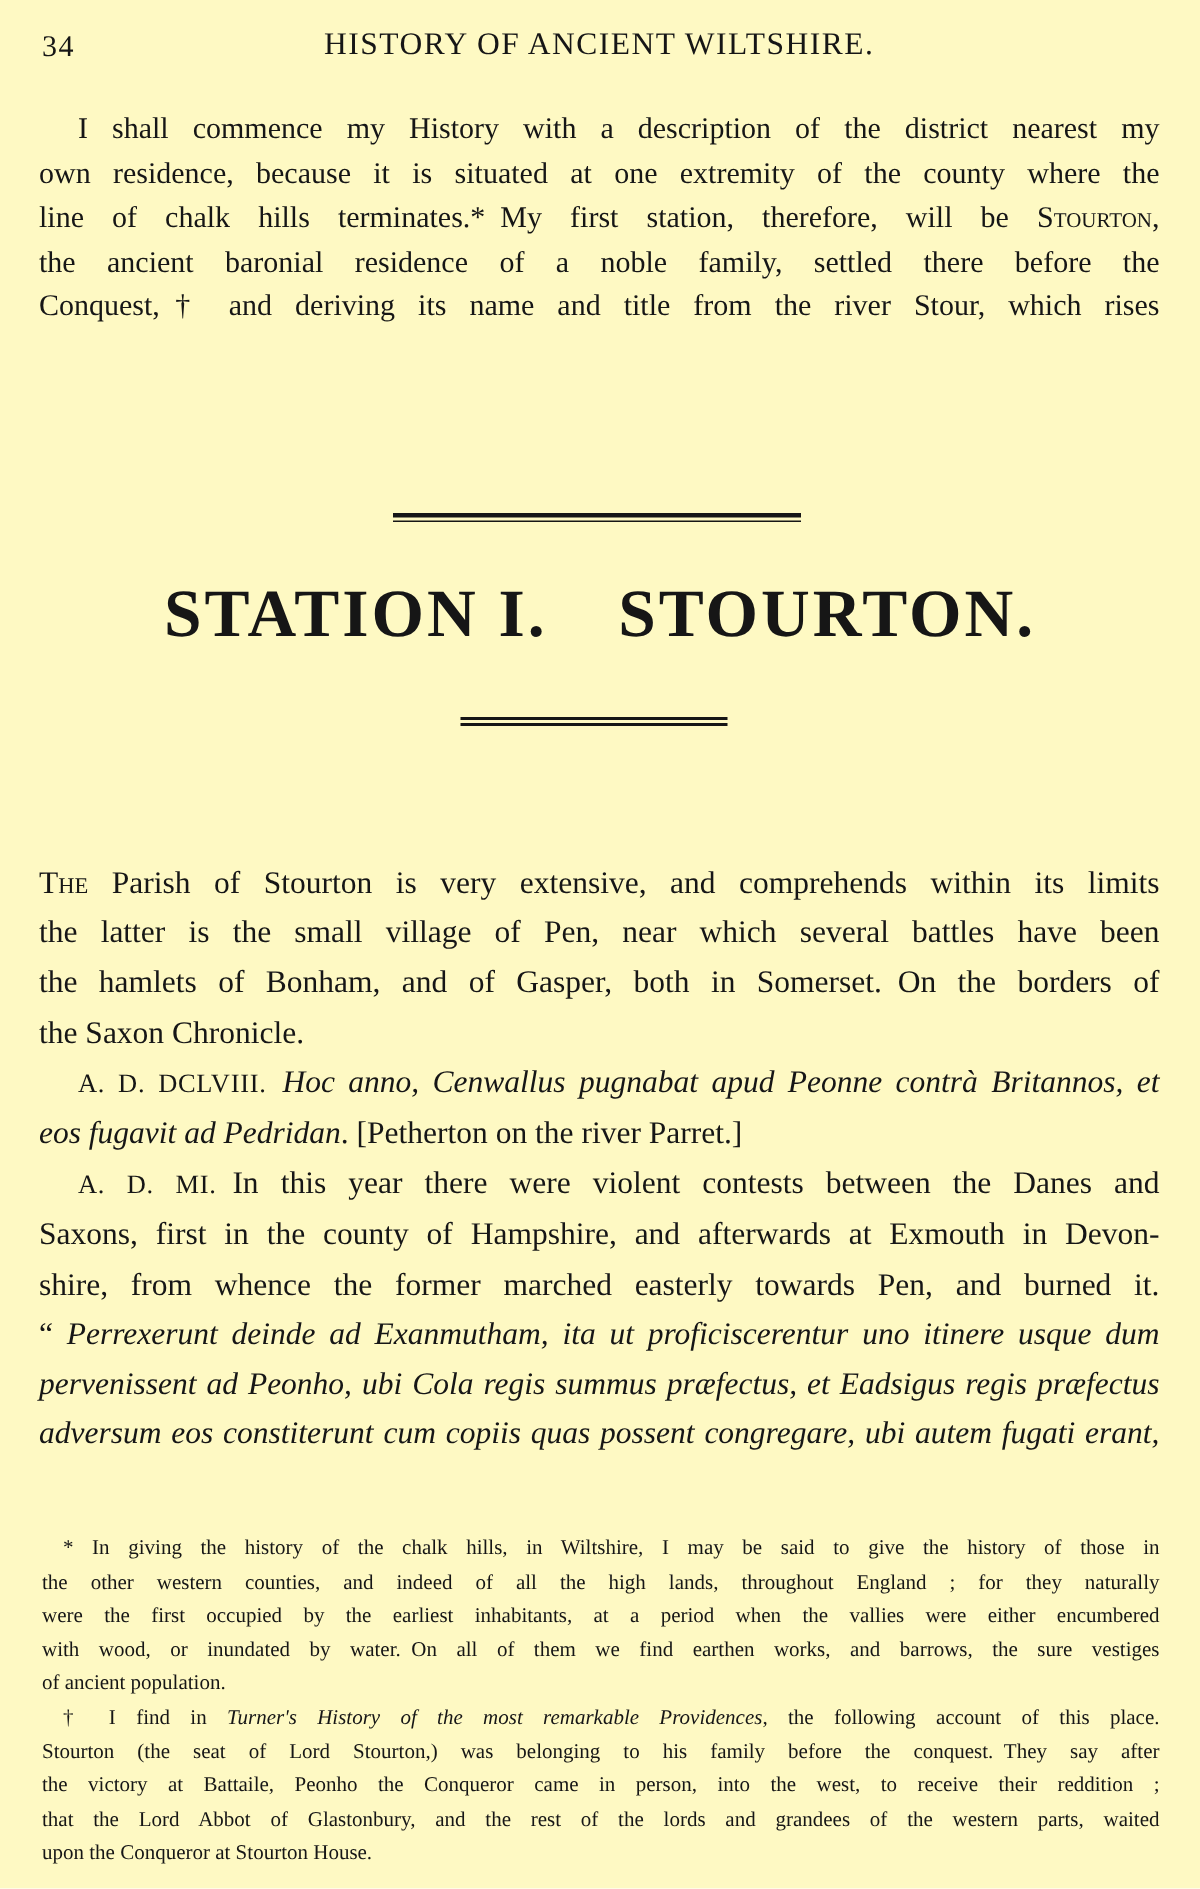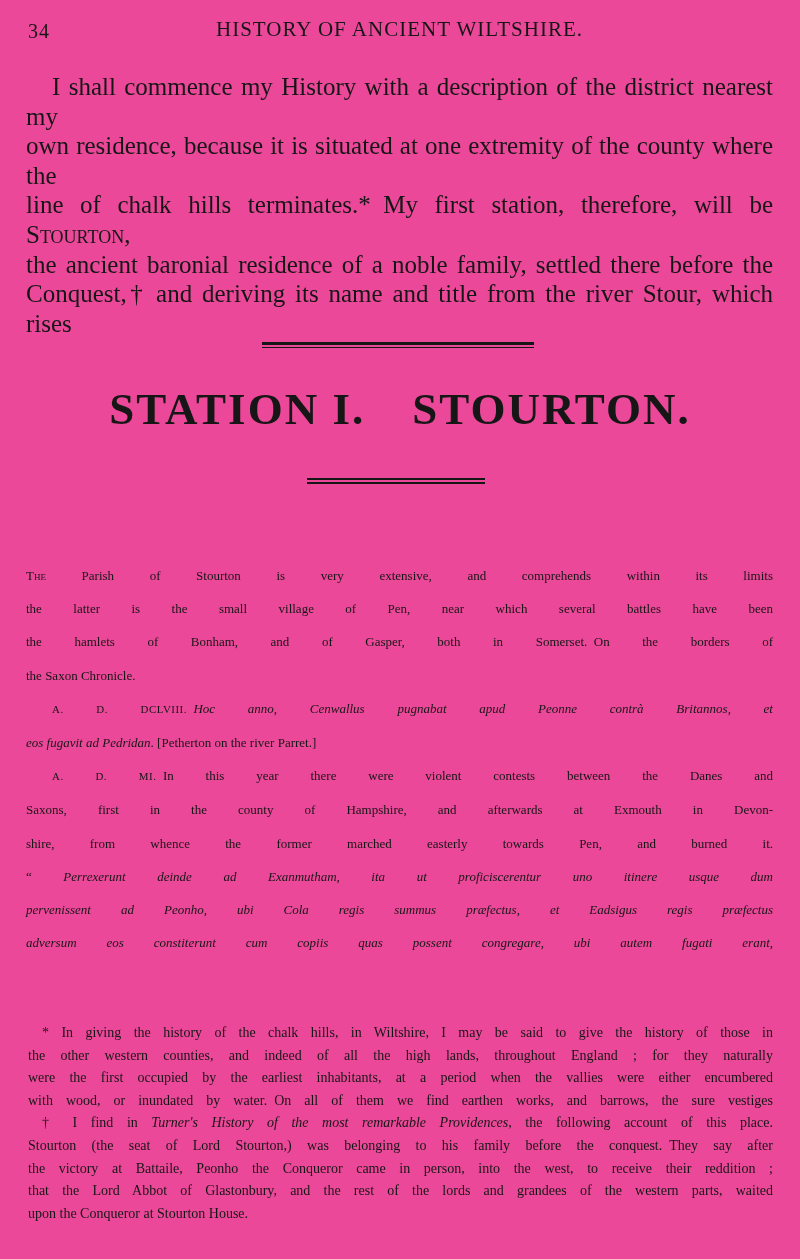--- a/index.html
+++ b/index.html
@@ -4,21 +4,21 @@
 <style>
   html, body {
     margin: 0;
     padding: 0;
     background: #ffffff;
   }
   .page {
     position: relative;
     width: 800px;
     height: 1259px;
-    background: #ec4899;
+    background: #fef9c3;
     color: #161616;
     font-family: "Liberation Serif", "DejaVu Serif", serif;
     overflow: hidden;
   }
 
   
   .running-header {
     position: absolute;
     top: 17px;
     left: 26px;
@@ -39,29 +39,29 @@
     letter-spacing: 1px;
     white-space: nowrap;
   }
 
   
   .intro {
     position: absolute;
     top: 72px;
     left: 26px;
     width: 747px;
-    font-size: 25px;
+    font-size: 20px;
     line-height: 29.6px;
   }
   .body-block {
     position: absolute;
-    top: 559px;
+    top: 572px;
     left: 26px;
     width: 747px;
-    font-size: 13px;
+    font-size: 21px;
     line-height: 33.2px;
   }
   .footnotes {
     position: absolute;
     top: 1022px;
     left: 28px;
     width: 745px;
     font-size: 14px;
     line-height: 22.6px;
   }
@@ -150,20 +150,21 @@
         <div class="line"><span class="it">adversum eos constiterunt cum copiis quas possent congregare, ubi autem fugati erant,</span></div>
       </div>
   </div>
 
   <div class="footnotes">
     <div class="para fn">
         <div class="line indent"><span>* In giving the history of the chalk hills, in Wiltshire, I may be said to give the history of those in</span></div>
         <div class="line"><span>the other western counties, and indeed of all the high lands, throughout England ; for they naturally</span></div>
         <div class="line"><span>were the first occupied by the earliest inhabitants, at a period when the vallies were either encumbered</span></div>
         <div class="line"><span>with wood, or inundated by water. On all of them we find earthen works, and barrows, the sure vestiges</span></div>
+        <div class="line end"><span>of ancient population.</span></div>
       </div>
     <div class="para fn">
         <div class="line indent"><span>† I find in </span><span class="it">Turner's History of the most remarkable Providences</span><span>, the following account of this place.</span></div>
         <div class="line"><span>Stourton (the seat of Lord Stourton,) was belonging to his family before the conquest. They say after</span></div>
         <div class="line"><span>the victory at Battaile, Peonho the Conqueror came in person, into the west, to receive their reddition ;</span></div>
         <div class="line"><span>that the Lord Abbot of Glastonbury, and the rest of the lords and grandees of the western parts, waited</span></div>
         <div class="line end"><span>upon the Conqueror at Stourton House.</span></div>
       </div>
   </div>
 

